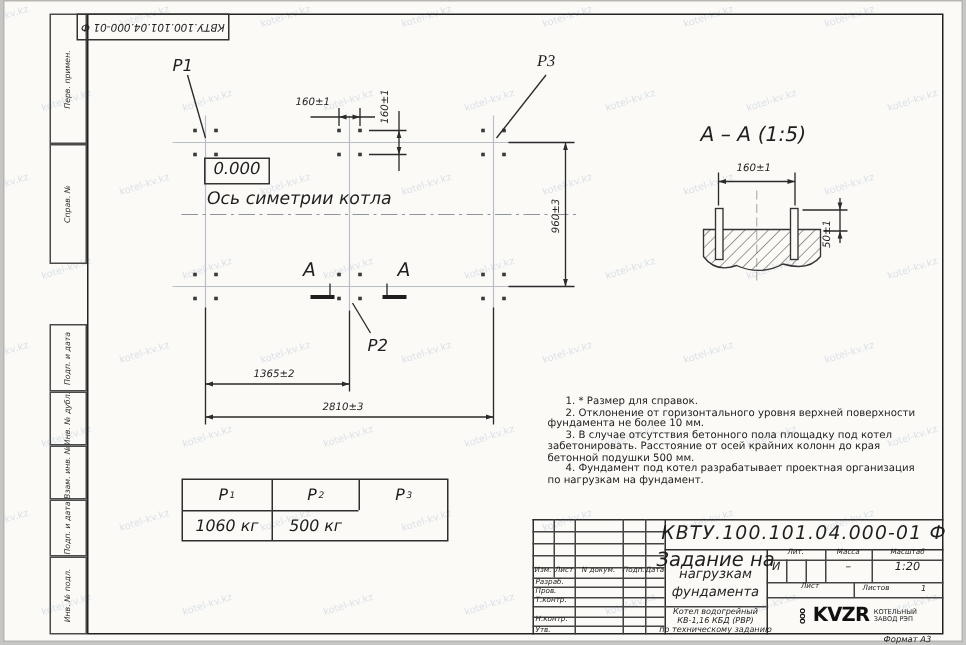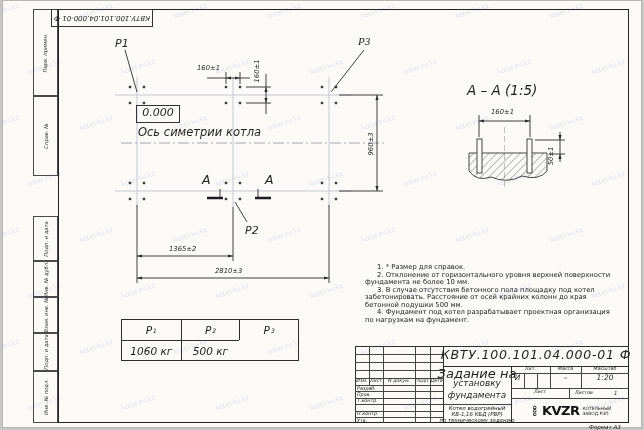--- a/index.html
+++ b/index.html
@@ -309,21 +309,21 @@
       <div class="t tb ctr" style="left:412px;top:377px;width:15px;height:7px;">Подп.</div>
       <div class="t tb ctr" style="left:427px;top:377px;width:13px;height:7px;">Дата</div>
 
       <div class="t tb" style="left:354px;top:384.5px;">Разраб.</div>
       <div class="t tb" style="left:354px;top:390.8px;">Пров.</div>
       <div class="t tb" style="left:354px;top:397.3px;">Т.контр.</div>
       <div class="t tb" style="left:354px;top:410.3px;">Н.контр.</div>
       <div class="t tb" style="left:354px;top:416.8px;">Утв.</div>
 
       <div class="t ctr" style="left:441px;top:365px;width:66px;height:12px;font-size:13px;">Задание на</div>
-      <div class="t ctr" style="left:441px;top:377px;width:66px;height:12px;font-size:8.8px;">установку</div>
+      <div class="t ctr" style="left:441px;top:377px;width:66px;height:12px;font-size:8.8px;">нагрузкам</div>
       <div class="t ctr" style="left:441px;top:389px;width:66px;height:12px;font-size:8.8px;">фундамента</div>
 
       <div class="t ctr" style="left:441px;top:404px;width:66px;height:6px;font-size:5.4px;">Котел водогрейный</div>
       <div class="t ctr" style="left:441px;top:410px;width:66px;height:6px;font-size:5.4px;">КВ-1,16 КБД (РВР)</div>
       <div class="t ctr" style="left:441px;top:416px;width:66px;height:6px;font-size:5.4px;">по техническому заданию</div>
 
       <div class="t tb ctr" style="left:508px;top:365px;width:39px;height:7px;">Лит.</div>
       <div class="t tb ctr" style="left:547px;top:365px;width:31px;height:7px;">Масса</div>
       <div class="t tb ctr" style="left:578px;top:365px;width:48px;height:7px;">Масштаб</div>
       <div class="t ctr" style="left:508px;top:372px;width:13px;height:15px;font-size:7.5px;">И</div>

